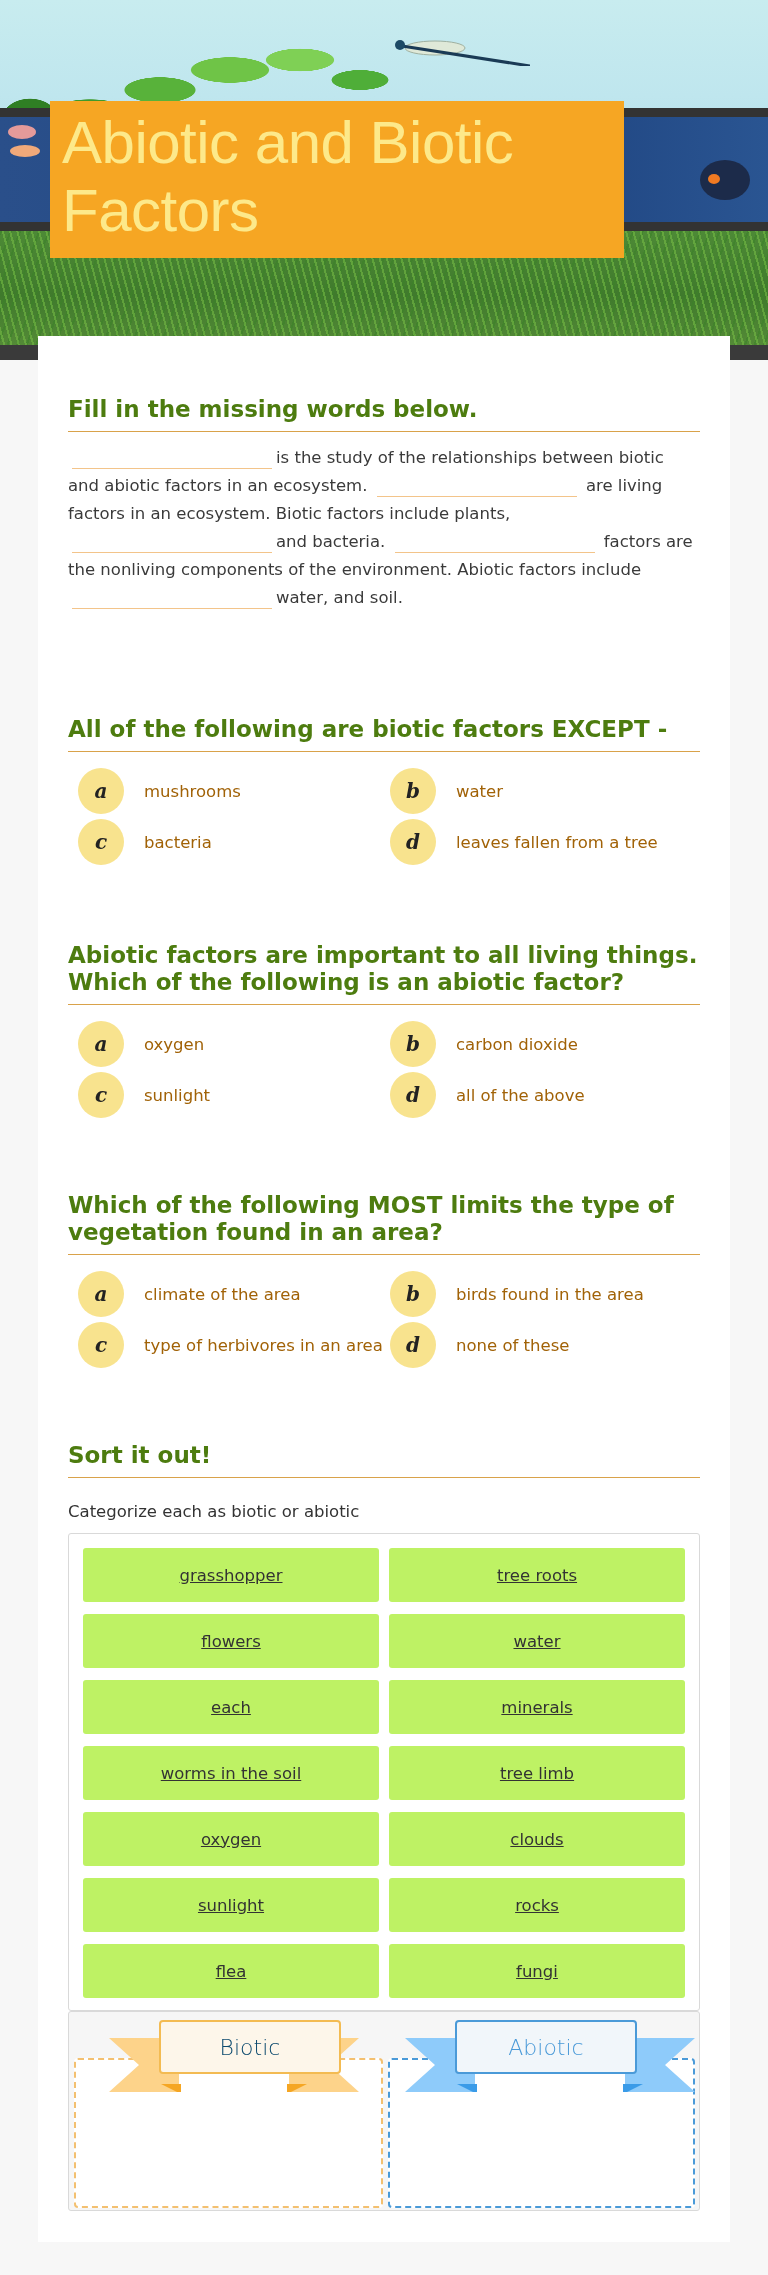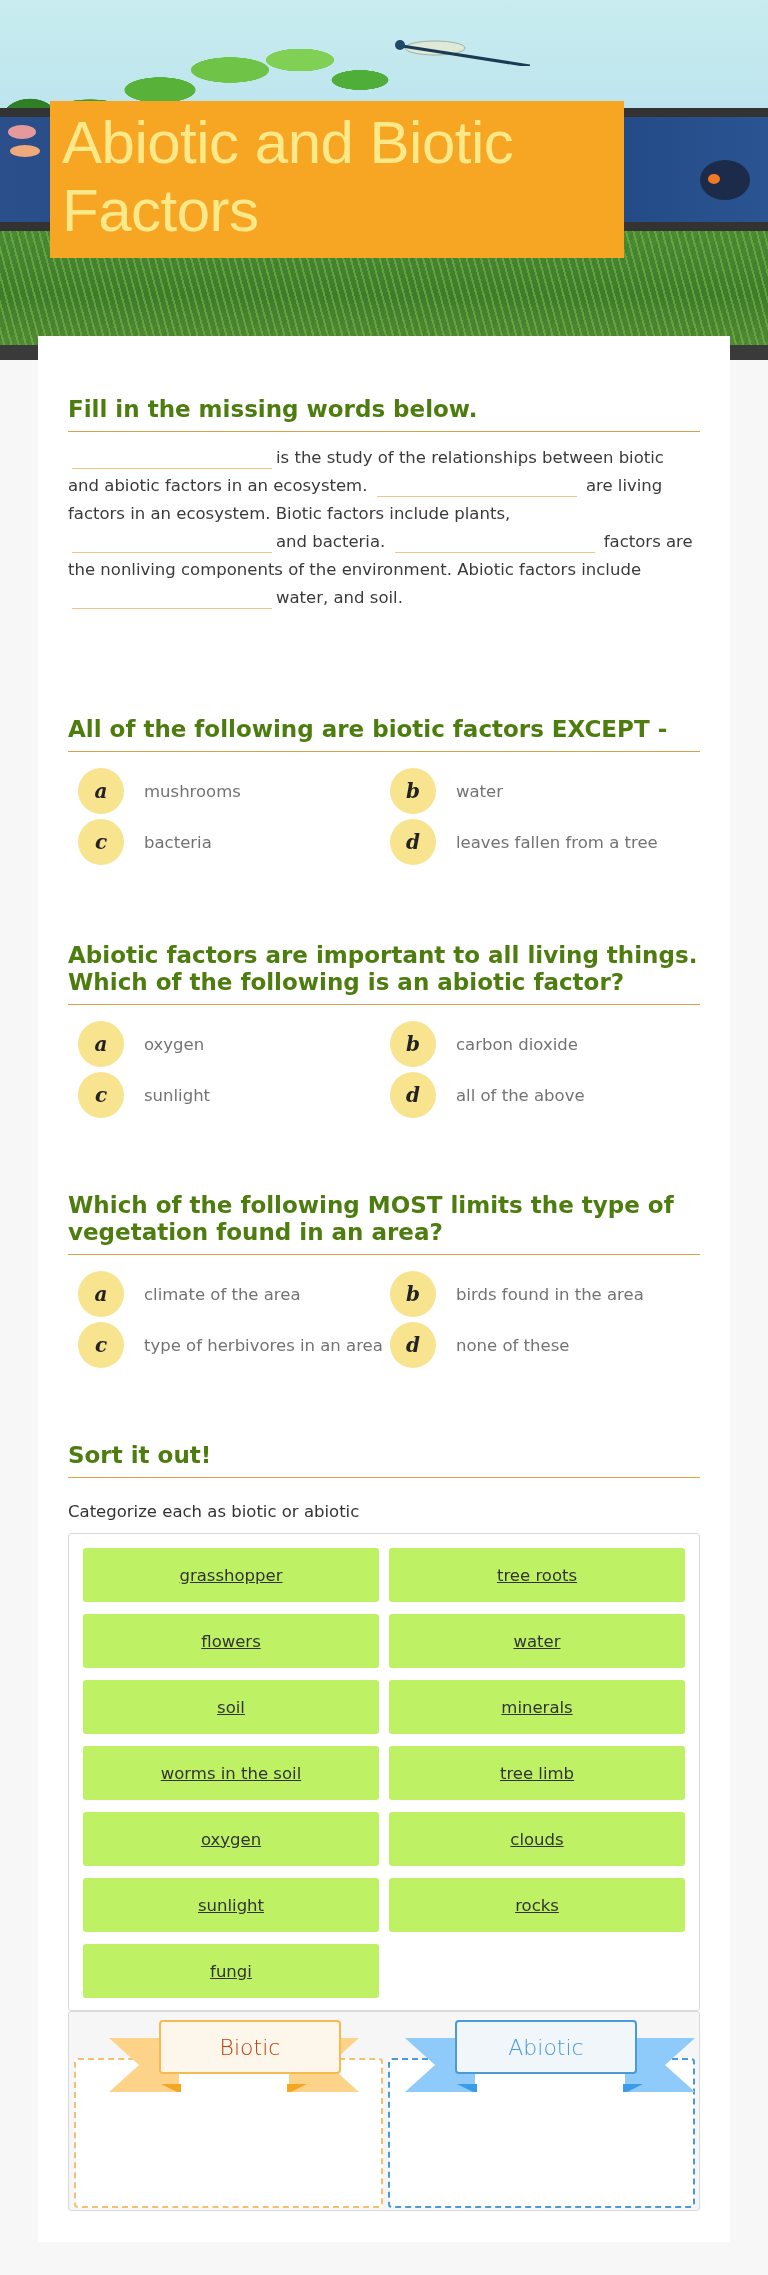--- a/index.html
+++ b/index.html
@@ -50,40 +50,40 @@
   
   .fill-text { font-family: "DejaVu Sans", sans-serif; font-size: 16.5px; line-height: 28px; color: #3a3a3a; margin-top: 12px; }
   .blank { display: inline-block; width: 200px; height: 22px; border-bottom: 1.5px solid #f3c48a; vertical-align: -6px; margin: 0 4px; }
 
   
   .mc-grid { position: relative; margin-top: 16px; height: 104px; }
   .mc-opt { position: absolute; display: flex; align-items: center; height: 46px; }
   .mc-bubble { width: 46px; height: 46px; border-radius: 50%; background: #f8e38e; display: flex;
     align-items: center; justify-content: center; font-family: "DejaVu Serif", serif; font-style: italic; font-weight: bold;
     font-size: 20px; color: #222; flex-shrink: 0; }
-  .mc-label { margin-left: 20px; font-family: "DejaVu Sans", sans-serif; font-size: 16.5px; color: #737373; white-space: nowrap; }
+  .mc-label { margin-left: 20px; font-family: "DejaVu Sans", sans-serif; font-size: 16.5px; color: #a16207; white-space: nowrap; }
 
   
   .sort-instr { font-family: "DejaVu Sans", sans-serif; font-size: 16.5px; color: #333; margin-top: 24px; }
   .sort-box { margin-top: 12px; border: 1px solid #d9d9d9; border-radius: 3px; padding: 14px 14px 12px 14px;
     display: grid; grid-template-columns: 1fr 1fr; column-gap: 10px; row-gap: 12px; }
   .sort-tile { height: 54px; background: #bef264; border-radius: 3px; display: flex; align-items: center; justify-content: center;
     font-family: "DejaVu Sans", sans-serif; font-size: 16.5px; color: #333; cursor: grab; text-decoration: underline; }
 
   .bins { position: absolute; left: 30px; top: 1675px; width: 632px; height: 200px; border: 1px solid #d9d9d9; border-radius: 3px;
     background: #f6f6f6; }
   .bin { position: absolute; top: 46px; height: 150px; background: #fff; border: 2px dashed; border-radius: 4px; }
   .bin-biotic { left: 5px; width: 309px; border-color: #f3c070; }
   .bin-abiotic { left: 319px; width: 307px; border-color: #4a9ad8; }
   .ribbon { position: absolute; top: 8px; width: 260px; height: 62px; }
   .ribbon-tail { position: absolute; top: 18px; width: 80px; height: 54px; }
   .ribbon-face { position: absolute; left: 60px; top: 0; width: 182px; height: 54px; border: 2px solid; border-radius: 4px;
     display: flex; align-items: center; justify-content: center; font-family: "DejaVu Sans", sans-serif; font-weight: 300; font-size: 22px; }
   .ribbon-biotic { left: 30px; }
-  .ribbon-biotic .ribbon-face { background: #fdf6ea; border-color: #f3bb52; color: #c2410c; }
+  .ribbon-biotic .ribbon-face { background: #fdf6ea; border-color: #f3bb52; color: #0c4a6e; }
   .ribbon-abiotic { left: 346px; }
   .ribbon-abiotic .ribbon-face { background: #f1f6fa; border-color: #4a9ad8; color: #4a9ad8; }
 </style>
 </head>
 <body>
 
 <div class="hero">
   <div class="hero-sky"></div>
   <div class="hero-leaves"></div>
   <svg class="hero-dragonfly" viewBox="0 0 150 30">
@@ -185,28 +185,29 @@
   </div>
 
   <div class="section" style="top:1070px;">
     <h2 class="sec-heading">Sort it out!</h2>
     <p class="sort-instr">Categorize each as biotic or abiotic</p>
     <div class="sort-box">
       <div class="sort-tile">grasshopper</div>
       <div class="sort-tile">tree roots</div>
       <div class="sort-tile">flowers</div>
       <div class="sort-tile">water</div>
-      <div class="sort-tile">soil</div>
+      <div class="sort-tile">each</div>
       <div class="sort-tile">minerals</div>
       <div class="sort-tile">worms in the soil</div>
       <div class="sort-tile">tree limb</div>
       <div class="sort-tile">oxygen</div>
       <div class="sort-tile">clouds</div>
       <div class="sort-tile">sunlight</div>
       <div class="sort-tile">rocks</div>
+      <div class="sort-tile">flea</div>
       <div class="sort-tile">fungi</div>
     </div>
   </div>
 
   <div class="bins">
     <div class="bin bin-biotic"></div>
     <div class="bin bin-abiotic"></div>
 
     <div class="ribbon ribbon-biotic">
       <svg class="ribbon-tail" style="left:10px;" viewBox="0 0 80 54">

